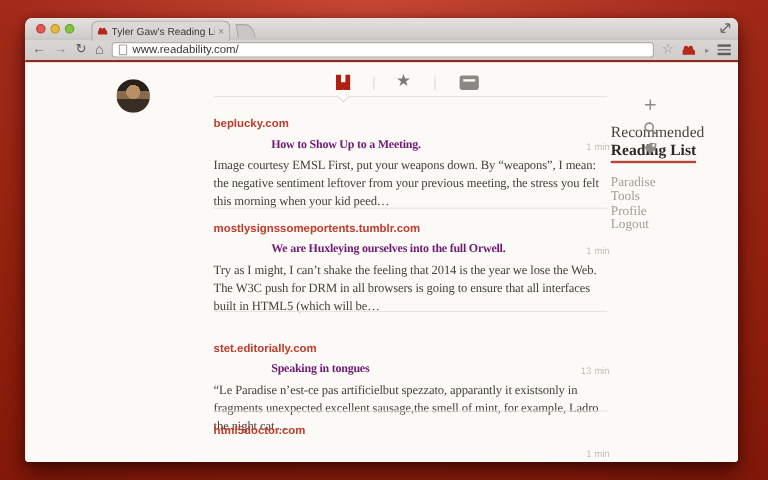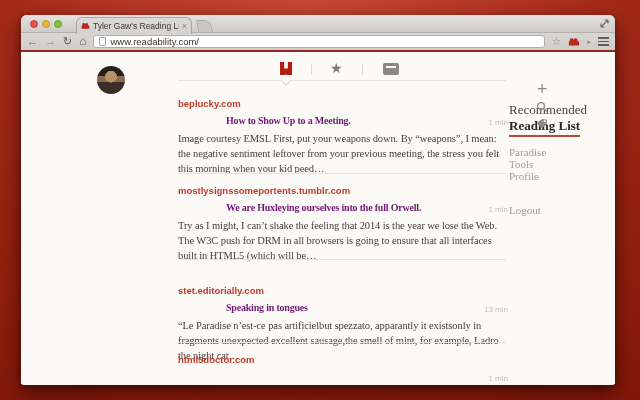--- a/index.html
+++ b/index.html
@@ -146,21 +146,21 @@
     <div class="redline"></div>
 
     <div class="page">
 
       <div class="avatar"></div>
       <div class="nav-recommended">Recommended</div>
       <div class="nav-readinglist"><span>Reading List</span></div>
       <div class="nav-sec" style="top:94px;">Paradise</div>
       <div class="nav-sec" style="top:118px;">Profile</div>
       <div class="nav-sec" style="top:106px;">Tools</div>
-      <div class="nav-sec" style="top:152px;">Logout</div>
+      <div class="nav-sec" style="top:129px;">Logout</div>
 
       <svg class="rl-ic" width="12" height="13" viewBox="0 0 13 14">
         <path d="M0,0 H4.5 V7 H8.5 V0 H13 V14 H0 Z" fill="#b01f12"></path>
       </svg>
       <span class="star-view">★</span>
       <span class="arch-ic">
           <i></i>
         </span>
       <span class="vt-divider" style="left:290px;"></span>
       <span class="vt-divider" style="left:341px;"></span>

